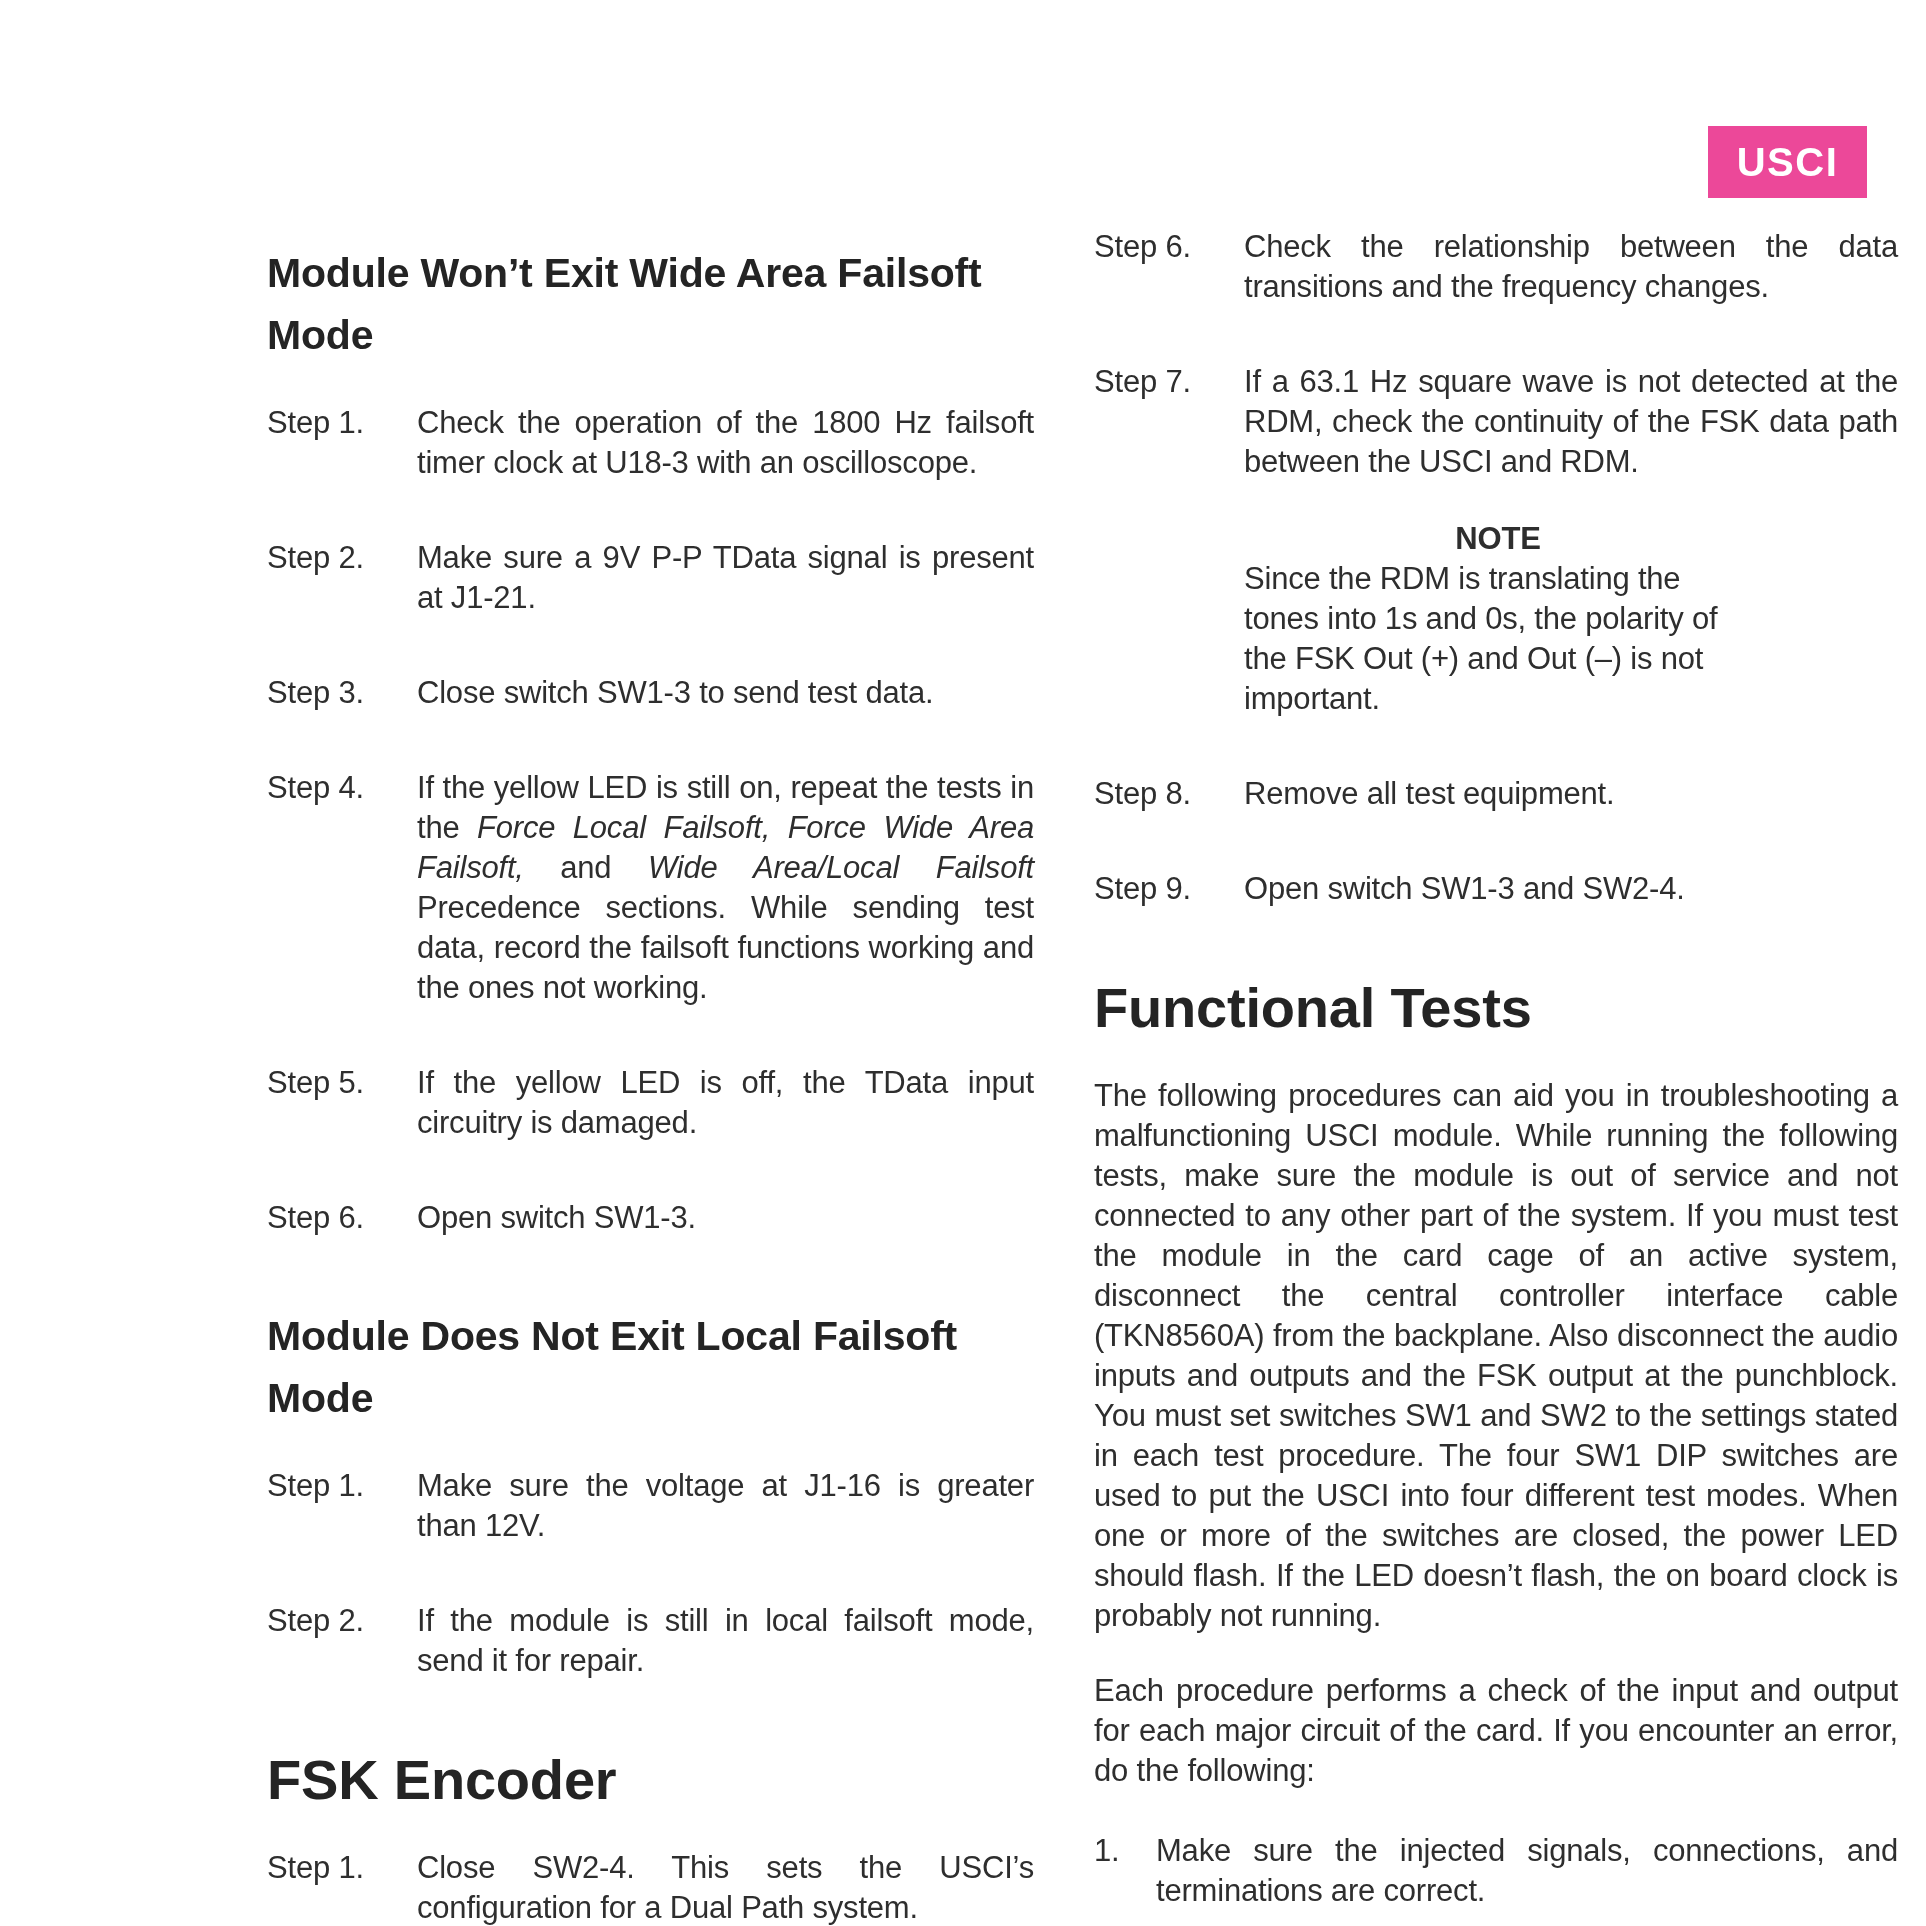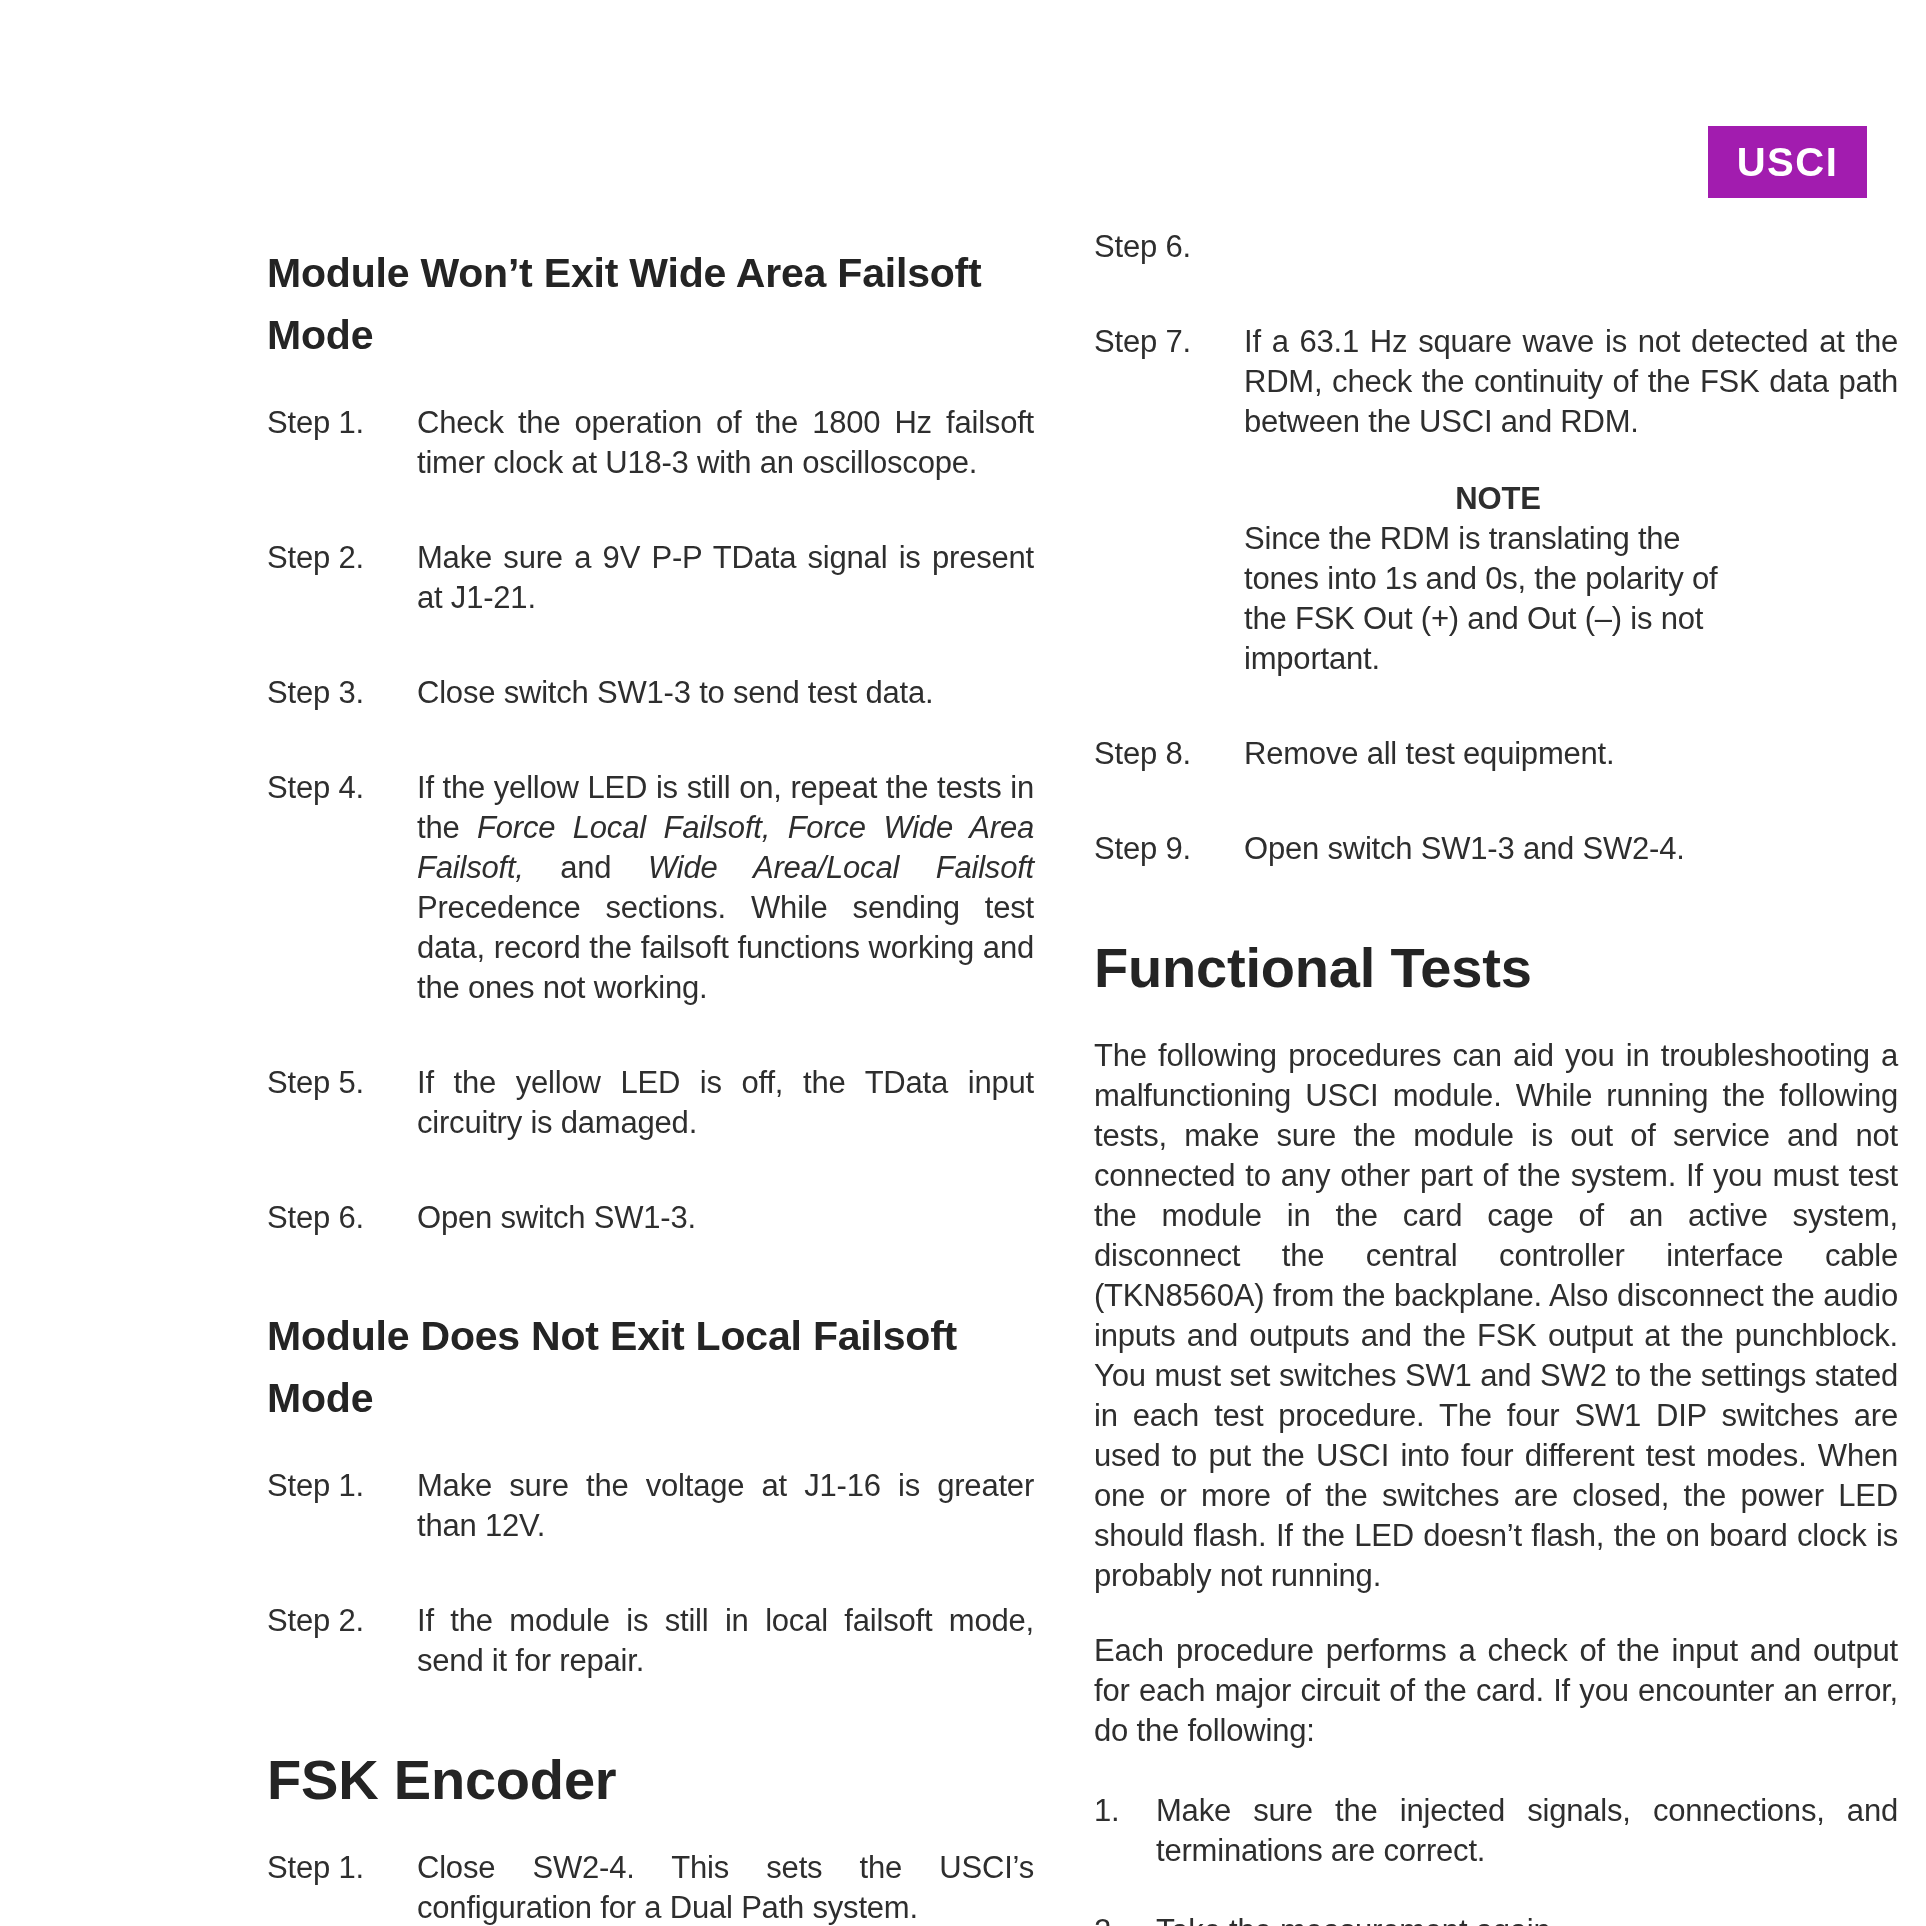--- a/index.html
+++ b/index.html
@@ -20,21 +20,21 @@
   .step-text{flex:1;text-align:justify;}
   .intro{text-align:justify;margin-bottom:39px;}
   .para{text-align:justify;margin-top:35px;}
   .para.first{margin-top:0;}
   .note{margin:37px 0 0 150px;width:508px;}
   .note-title{font-weight:bold;text-align:center;}
   .note-body{text-align:left;}
   .num-item{display:flex;margin-top:40px;}
   .num-label{flex:0 0 62px;}
   .num-text{flex:1;text-align:justify;}
-  .badge{position:absolute;left:1708px;top:126px;width:159px;height:72px;background:#a21caf;
+  .badge{position:absolute;left:1708px;top:126px;width:159px;height:72px;background:#ec4899;
          color:#ffffff;display:flex;align-items:center;justify-content:center;
          font-weight:bold;font-size:40px;letter-spacing:1.5px;}
   .it{font-style:italic;}
 </style>
 </head>
 <body>
 
 <div class="page">
 
   <div class="badge">USCI</div>
@@ -86,20 +86,21 @@
       <span class="step-label">Step 1.</span>
       <span class="step-text">Close SW2-4. This sets the USCI’s configuration for a Dual Path system.</span>
     </div>
 
   </div>
 
   <div class="col col-right">
 
     <div class="step first">
       <span class="step-label">Step 6.</span>
+      <span class="step-text">Check the relationship between the data transitions and the frequency changes.</span>
     </div>
     <div class="step">
       <span class="step-label">Step 7.</span>
       <span class="step-text">If a 63.1 Hz square wave is not detected at the RDM, check the continuity of the FSK data path between the USCI and RDM.</span>
     </div>
 
     <div class="note">
       <div class="note-title">NOTE</div>
       <div class="note-body">Since the RDM is translating the tones into 1s and 0s, the polarity of the FSK Out (+) and Out (–) is not important.</div>
     </div>

